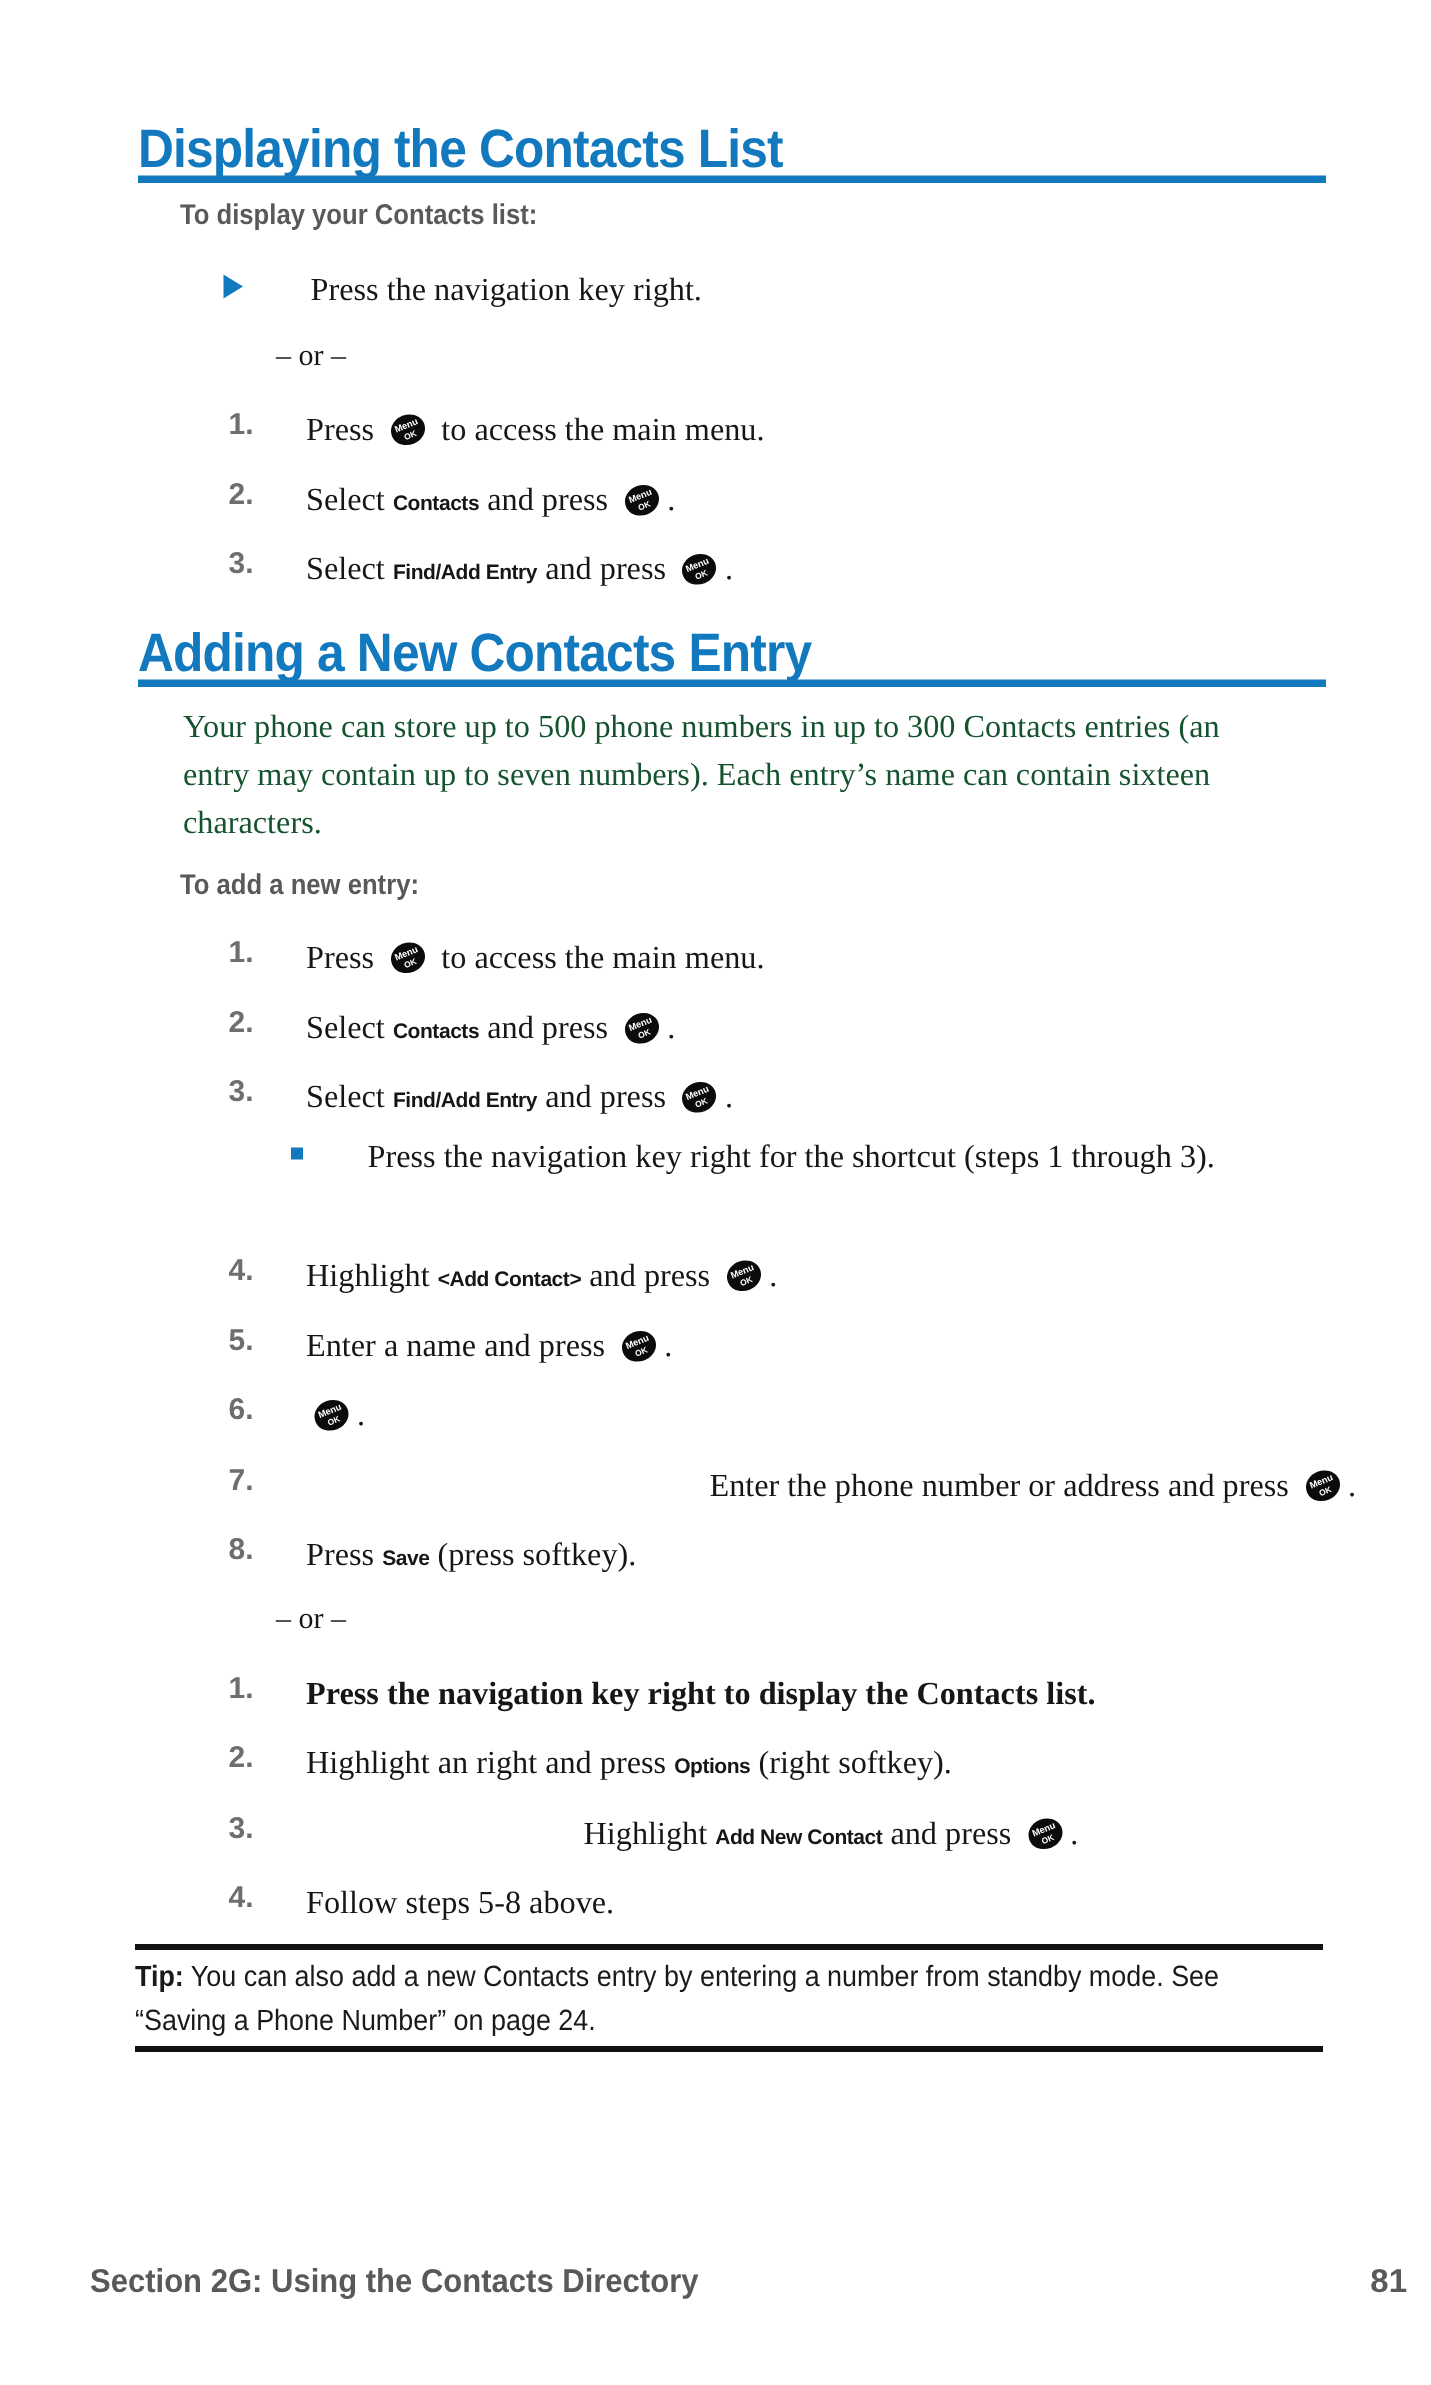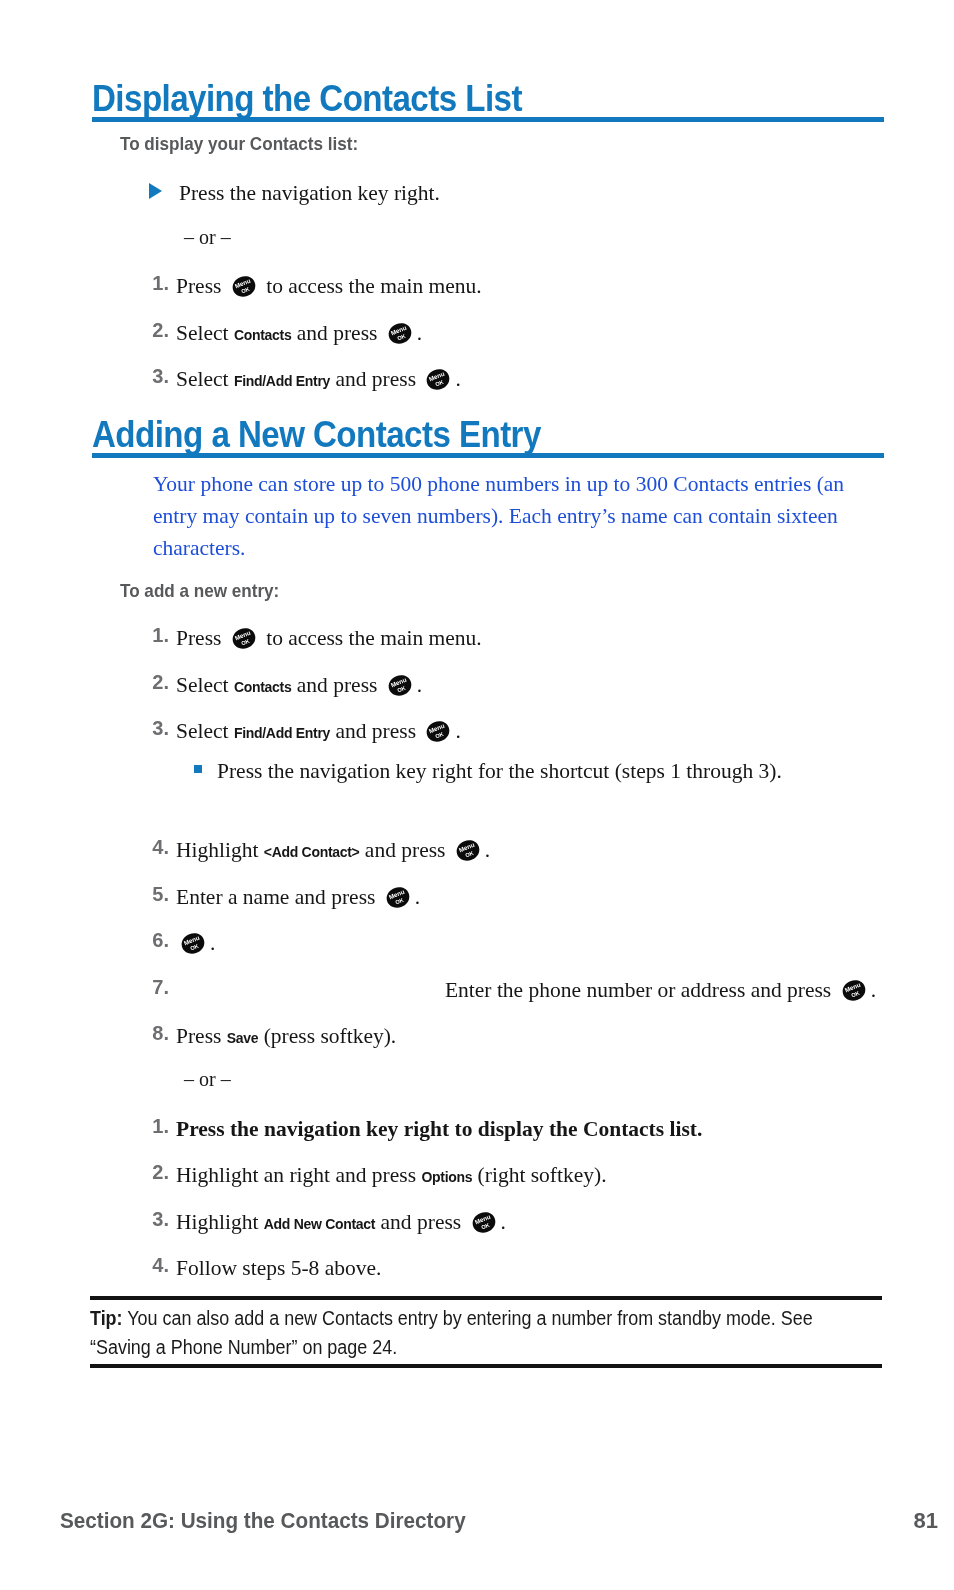--- a/index.html
+++ b/index.html
@@ -56,30 +56,30 @@
     white-space: nowrap;
   }
   
   .body-para {
     position: absolute;
     left: 110px;
     width: 740px;
     font-family: "Liberation Serif", serif;
     font-size: 21.5px;
     line-height: 32px;
-    color: #1d4ed8;
-    margin-left: 31px;
+    color: #14532d;
   }
   
   .step {
     position: absolute;
     font-family: "Liberation Serif", serif;
     font-size: 21.5px;
     line-height: 30px;
     color: #161616;
+    margin-left: 28px;
   }
   .step-num {
     position: absolute;
     width: 44px;
     text-align: right;
     font-family: "Liberation Sans Narrow", "Liberation Sans", sans-serif;
     font-weight: bold;
     font-size: 20px;
     color: #6d6e71;
   }
@@ -285,21 +285,21 @@
 
   <div class="or-text" style="left:172px; top:1068px;">– or –</div>
 
   <div class="step-num" style="left:113px; top:1115px;">1.</div>
   <div class="step step-text" style="top:1114px;font-weight:bold;"><span>Press the navigation key right to display the Contacts list.</span></div>
 
   <div class="step-num" style="left:113px; top:1161px;">2.</div>
   <div class="step step-text" style="top:1160px;"><span>Highlight an right and press </span><span class="bold-ui">Options</span><span> (right softkey).</span></div>
 
   <div class="step-num" style="left:113px; top:1208px;">3.</div>
-  <div class="step step-text" style="top:1207px;"><span>Highlight </span><span class="bold-ui">Add New Contact</span><span> and press </span><span class="keyicon"><svg width="30" height="23" viewBox="0 0 30 23">
+  <div class="step step-text" style="top:1207px;text-align:center;"><span>Highlight </span><span class="bold-ui">Add New Contact</span><span> and press </span><span class="keyicon"><svg width="30" height="23" viewBox="0 0 30 23">
           <g transform="rotate(-22 15 11.5)">
             <path d="M3.5 11.5 C3.5 5.5 9 1.5 15 1.5 C21 1.5 26.5 5.5 26.5 11.5 C26.5 17.5 21 21.5 15 21.5 C9 21.5 3.5 17.5 3.5 11.5 Z" fill="#0b0b0b"></path>
             <text x="15" y="10.4" font-family="Liberation Sans, sans-serif" font-size="6.2" font-weight="bold" fill="#ffffff" text-anchor="middle">Menu</text>
             <text x="15" y="17.4" font-family="Liberation Sans, sans-serif" font-size="5.6" font-weight="bold" fill="#ffffff" text-anchor="middle">OK</text>
           </g>
         </svg></span><span>.</span></div>
 
   <div class="step-num" style="left:113px; top:1254px;">4.</div>
   <div class="step step-text" style="top:1253px;"><span>Follow steps 5-8 above.</span></div>
 

